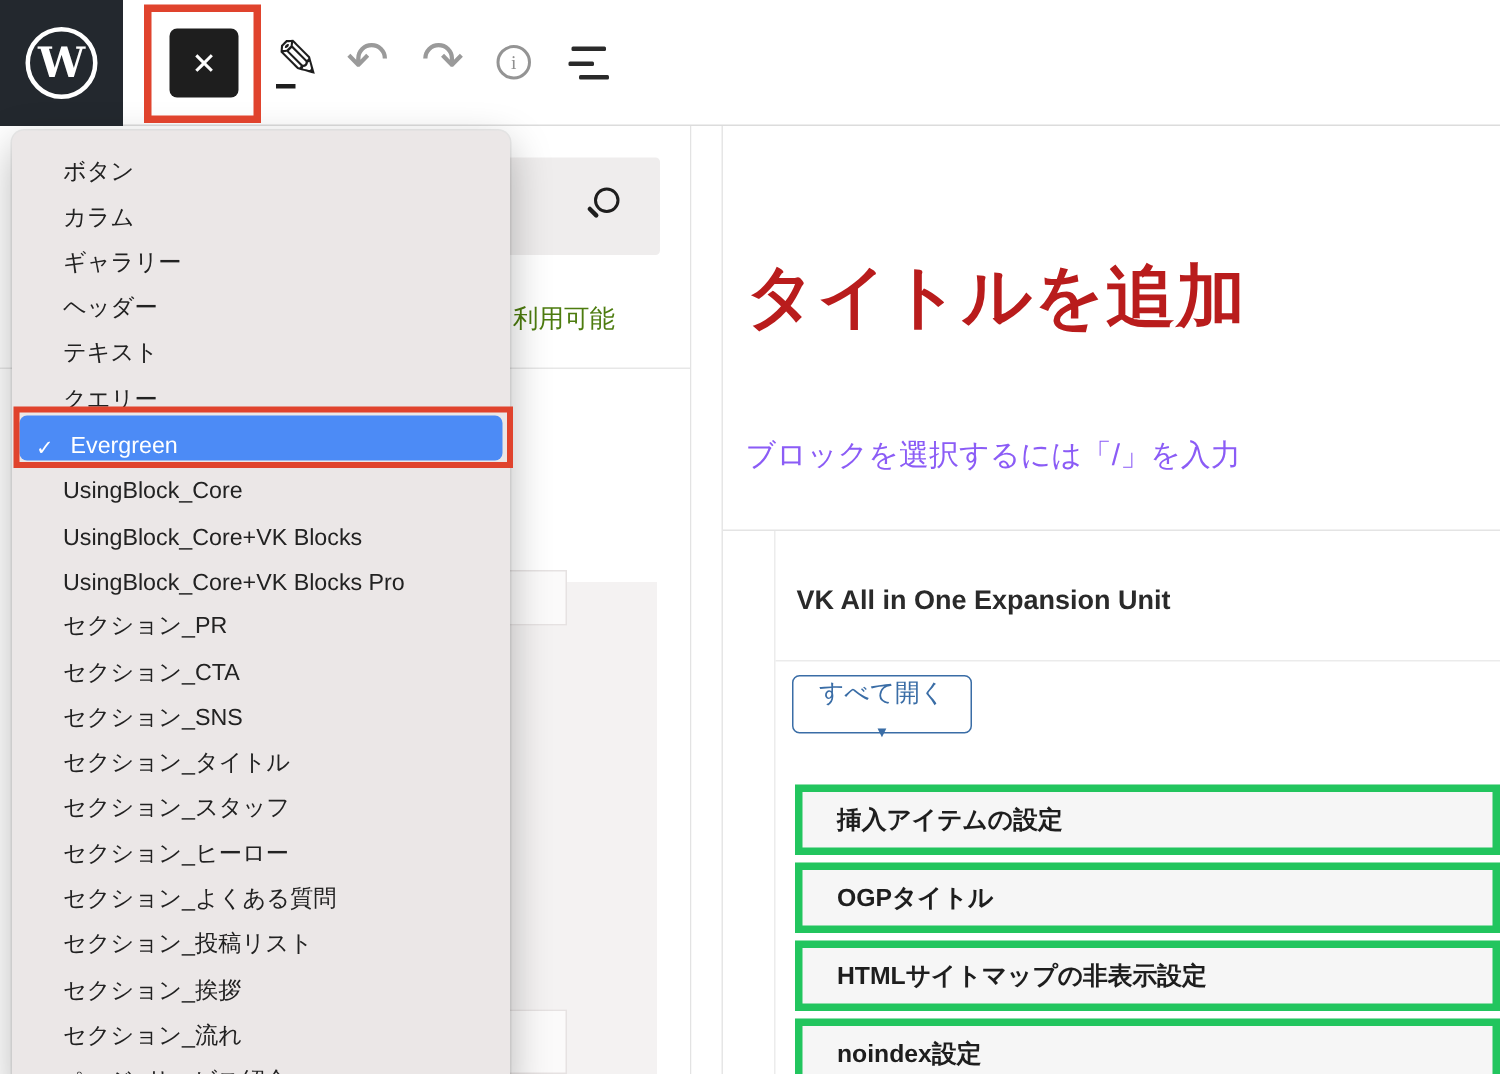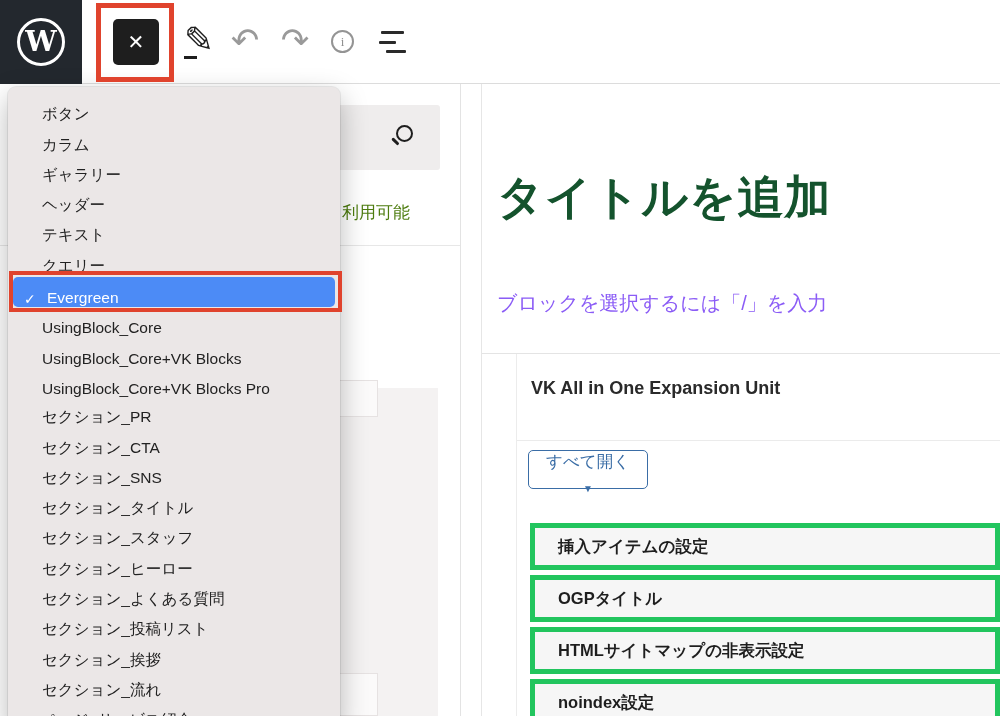--- a/index.html
+++ b/index.html
@@ -49,26 +49,26 @@
   .pattern-card { position:absolute; background:#fbfafa; border:1px solid #e6e2e2; }
   .pc1 { left:338px; top:296px; width:40px; height:37px; }
   .pc2 { left:338px; top:589px; width:40px; height:43px; }
   .side-border { position:absolute; left:460px; top:0; width:1px; height:632px; background:#e3e3e3; }
   .scroll-thumb { position:absolute; left:466px; top:6px; width:10px; height:176px;
                   background:#aeaeae; border-radius:6px; cursor:grab; }
   
   .canvas { position:absolute; left:461px; top:84px; width:539px; height:632px; background:#fff; z-index:1; }
   .canvas-edge { position:absolute; left:20px; top:0; width:1px; height:632px; background:#e6e6e6; }
   .post-title { position:absolute; left:36px; top:83px; font-size:46px; font-weight:bold;
-                color:#14532d; letter-spacing:1px; white-space:nowrap; cursor:text; }
+                color:#b91c1c; letter-spacing:1px; white-space:nowrap; cursor:text; }
   .block-hint { position:absolute; left:36px; top:206px; font-size:20px; color:#8b5cf6;
                 white-space:nowrap; cursor:text; }
   .metabox-top { position:absolute; left:21px; top:269px; width:518px; height:1px; background:#e4e4e4; }
   .metabox-left { position:absolute; left:55px; top:270px; width:1px; height:362px; background:#ececec; }
-  .metabox-title { position:absolute; left:70px; top:294px; font-size:18px; font-weight:bold;
+  .metabox-title { position:absolute; left:70px; top:306px; font-size:18px; font-weight:bold;
                    color:#2a2a2a; white-space:nowrap; }
   .metabox-divider { position:absolute; left:56px; top:356px; width:483px; height:1px; background:#ebebeb; }
   .open-all { position:absolute; left:67px; top:366px; height:39px; padding:0 17px;
               background:#fff; border:1.5px solid #3a6da6; border-radius:5px; color:#3a6da6;
               font-size:16.5px; display:flex; align-items:center; gap:10px; cursor:pointer;
               font-family:"Liberation Sans","DejaVu Sans",sans-serif;flex-direction:column; }
   .open-all .caret { font-size:10px; }
   .accordion { position:absolute; left:69px; top:439px; width:470px;
                display:flex; flex-direction:column; gap:5px; }
   .acc-row { height:47px; background:#f6f6f6; border:5px solid #22c55e;

